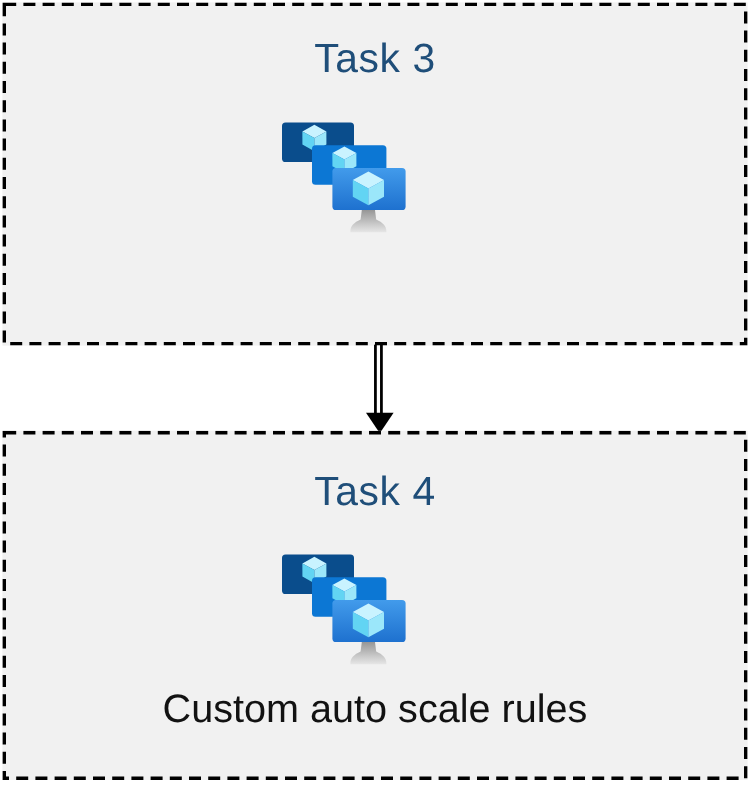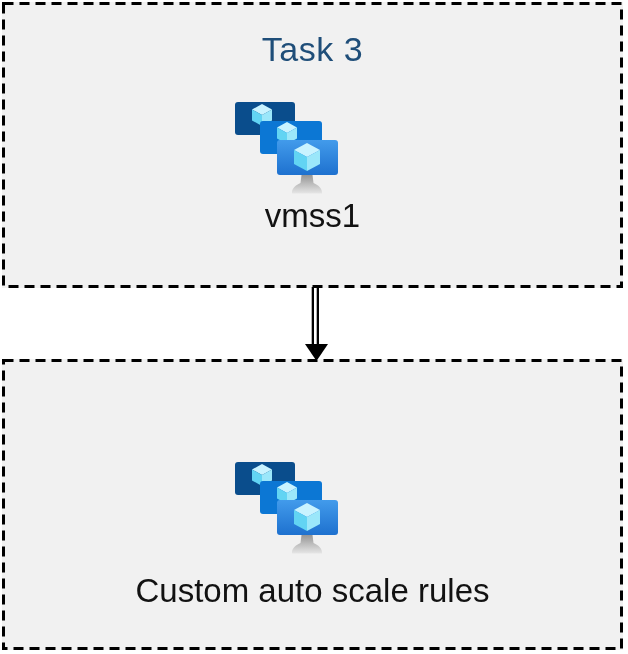--- a/index.html
+++ b/index.html
@@ -97,34 +97,34 @@
         <polygon class="cube-right" points="62,27.5 52,33 52,44 62,38.5"></polygon>
         <path fill="url(#gradStandA)" d="M66.5 75 L77.5 75 L78.5 83 C84 85.5 87 88.5 87 92.5 L87 93.5 L57 93.5 L57 92.5 C57 88.5 60 85.5 65.5 83 Z"></path>
         <rect fill="url(#gradFrontA)" x="42" y="40" width="61" height="35" rx="3"></rect>
         <polygon class="cube-top" points="72,43 85,50 72,57 59,50"></polygon>
         <polygon class="cube-left" points="59,50 72,57 72,71 59,64"></polygon>
         <polygon class="cube-right" points="85,50 72,57 72,71 85,64"></polygon>
       </svg>
     </div>
 
     <div class="task-label">
-      <div>vmss1</div>
     </div>
   </section>
 
   <svg class="connector" viewBox="0 0 40 75">
     <rect class="line" x="15.7" y="0" width="2.3" height="60"></rect>
     <rect class="line" x="20.7" y="0" width="2.3" height="60"></rect>
     <polygon class="head" points="9,57 32,57 20.5,74"></polygon>
   </svg>
 
   <section class="task-box box2">
     <svg class="box-border" viewBox="0 0 621 291" preserveAspectRatio="none">
       <rect class="border-rect" x="1.5" y="1.5" width="618" height="288"></rect>
     </svg>
+    <h2 class="task-title">Task 4</h2>
 
     <div class="vmss-icon">
       <svg viewBox="0 0 104 98">
         <defs>
           <linearGradient id="gradFrontB" x1="0" y1="0" x2="0" y2="1">
             <stop class="stop-front-a" offset="0"></stop>
               <stop class="stop-front-b" offset="1"></stop>
           </linearGradient>
           <linearGradient id="gradStandB" x1="0" y1="0" x2="0" y2="1">
             <stop class="stop-stand-a" offset="0"></stop>

